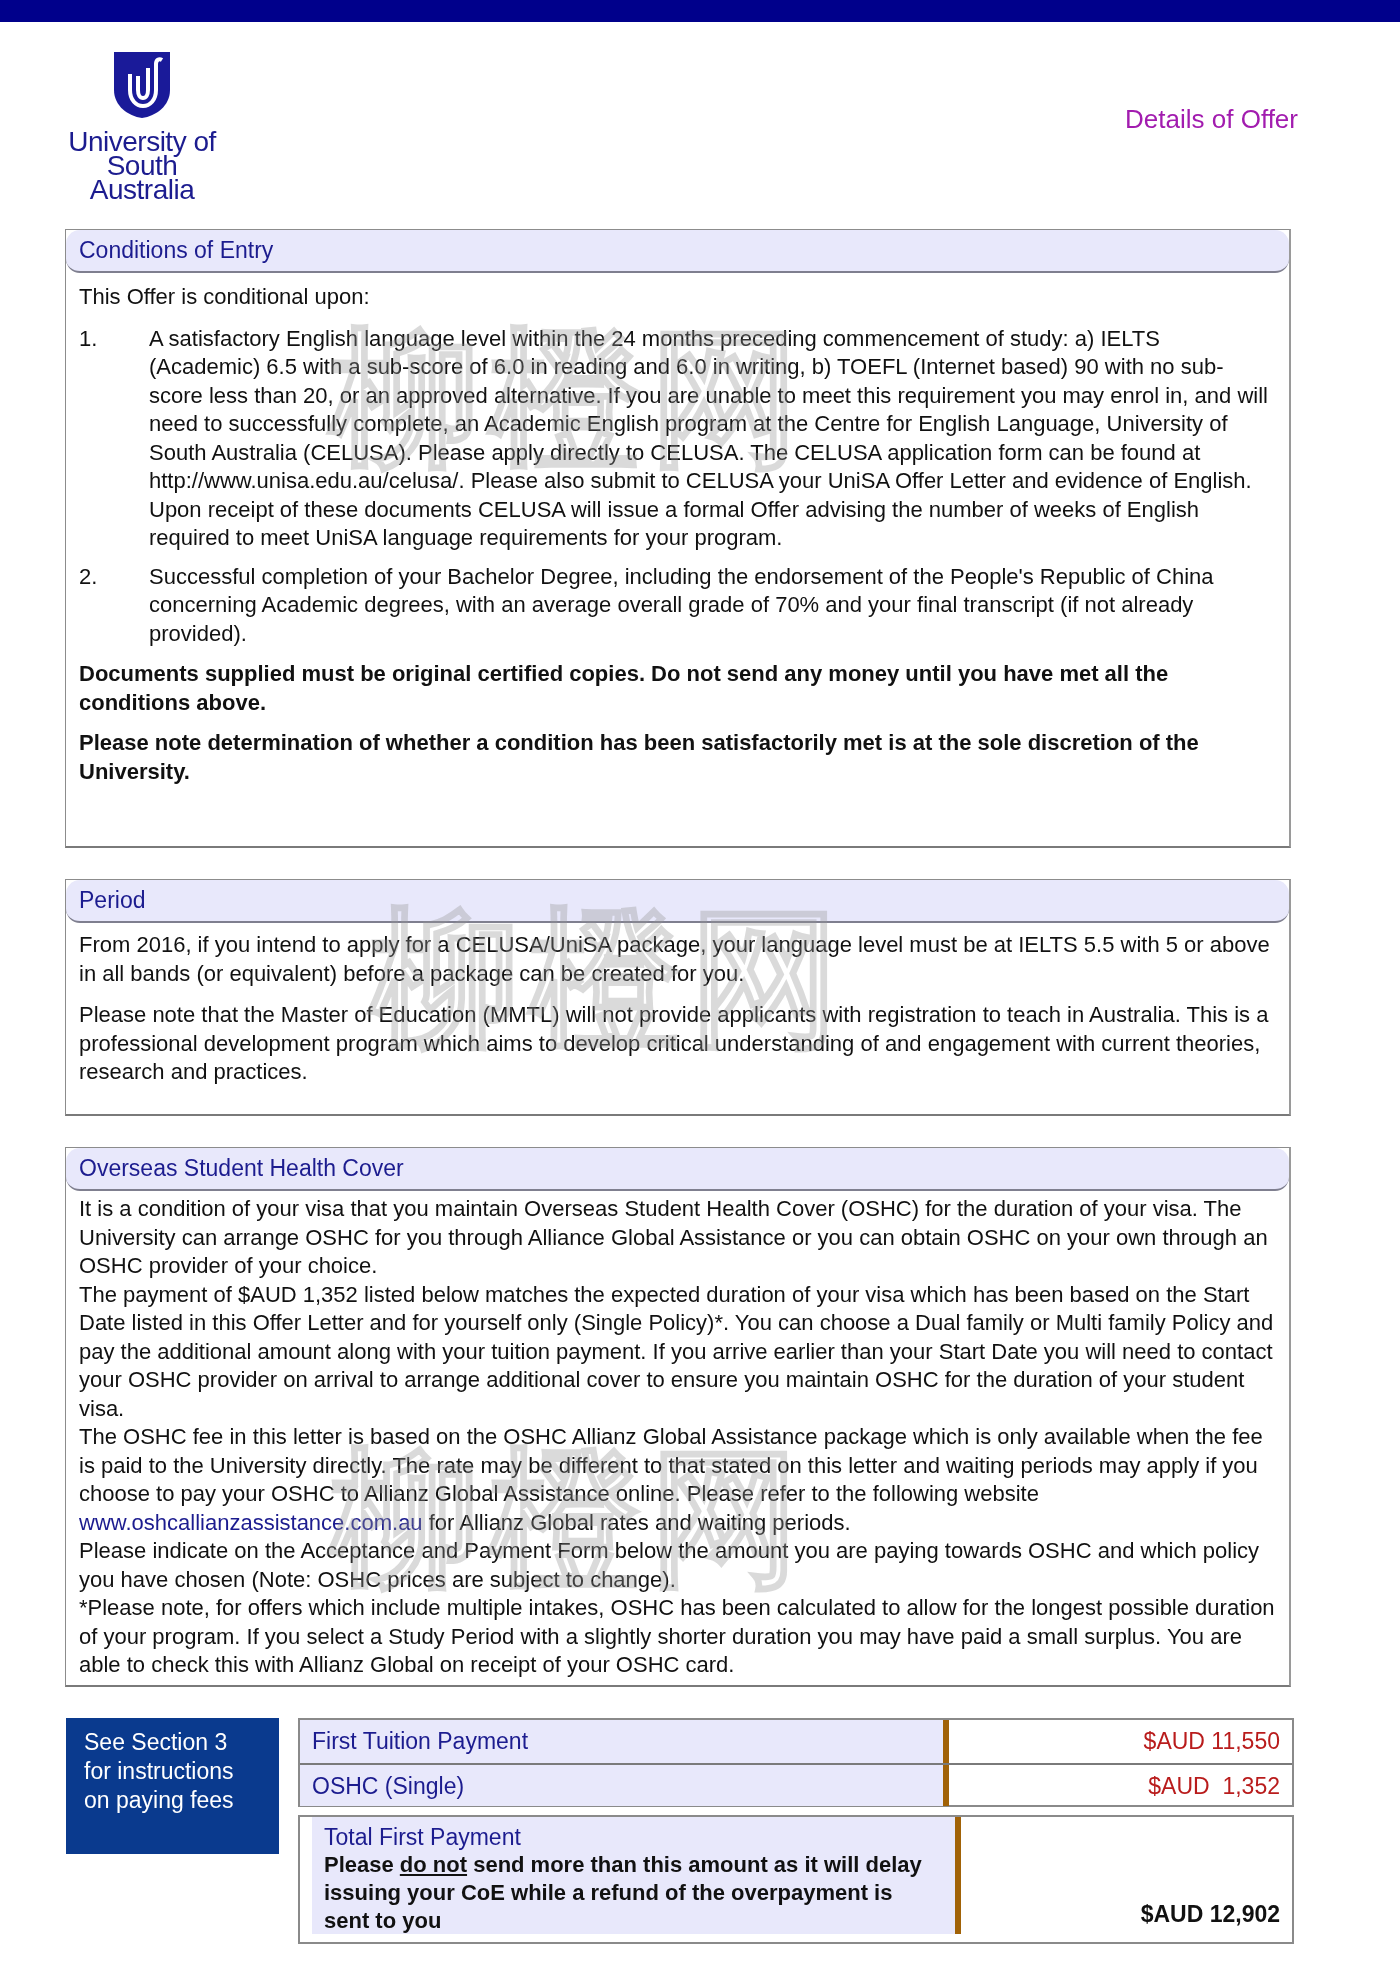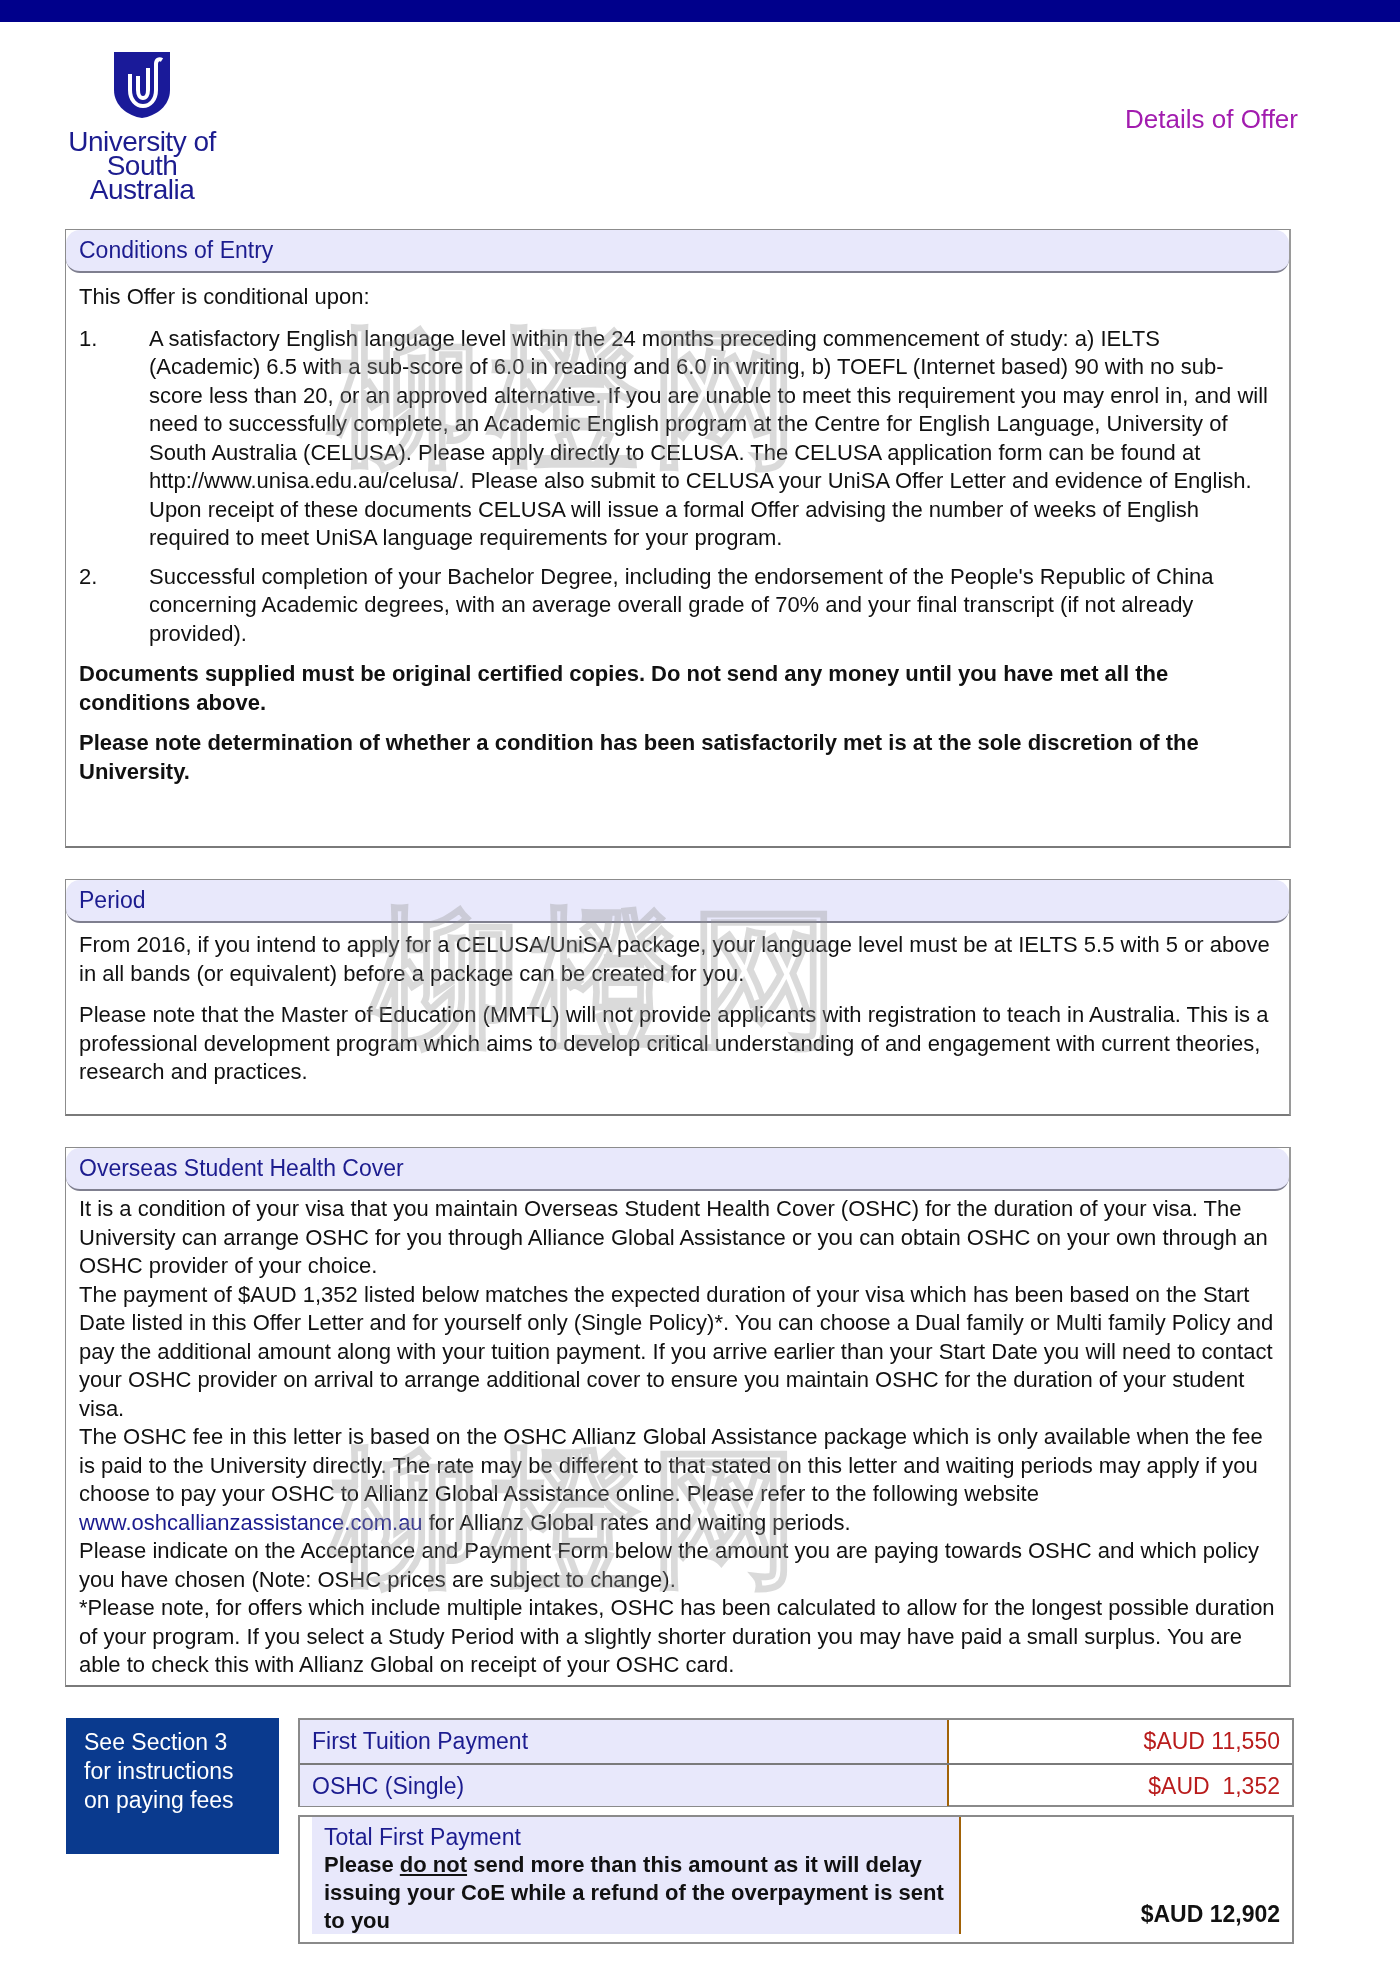--- a/index.html
+++ b/index.html
@@ -42,21 +42,21 @@
     position: absolute; left: 66px; top: 1718px; width: 213px; height: 136px;
     background: #0a3a8e; color: #fff; font-size: 23px; line-height: 29px;
     padding: 10px 0 0 18px; box-sizing: border-box;
   }
   .ptable { position: absolute; left: 298px; width: 996px; border: 2px solid #8a8a8a; box-sizing: border-box; }
   .ptable.top { top: 1718px; height: 89px; }
   .ptable.total { top: 1815px; height: 129px; }
   .prow { display: flex; box-sizing: border-box; }
   .ptable.top .prow { height: 43px; }
   .ptable.top .prow + .prow { border-top: 2px solid #7a7a7a; }
-  .pl { width: 649px; background: #e8e8fb; border-right: 2px solid #a16207; box-sizing: border-box; padding: 8px 12px 0 12px; color: #1c1c8f; font-size: 23px; }
+  .pl { width: 649px; background: #e8e8fb; border-right: 6px solid #a16207; box-sizing: border-box; padding: 8px 12px 0 12px; color: #1c1c8f; font-size: 23px; }
   .pr { flex: 1; box-sizing: border-box; padding: 8px 12px 0 12px; text-align: right; font-size: 23px; color: #b91c1c; }
   .ptable.total .prow { height: 117px; margin-left: 12px; }
   .ptable.total .pl { padding-top: 6px; line-height: 28px; }
   .ptable.total .pl .warn { color: #111; font-weight: bold; font-size: 22px; }
   .ptable.total .pl .warn u { text-decoration: underline; }
   .ptable.total .pr { display: flex; align-items: flex-end; justify-content: flex-end; padding-bottom: 6px; font-weight: bold; color: #111; }
 
   .watermark {
     position: absolute; font-size: 150px; font-weight: bold; letter-spacing: 10px;
     color: rgba(255,255,255,0);

